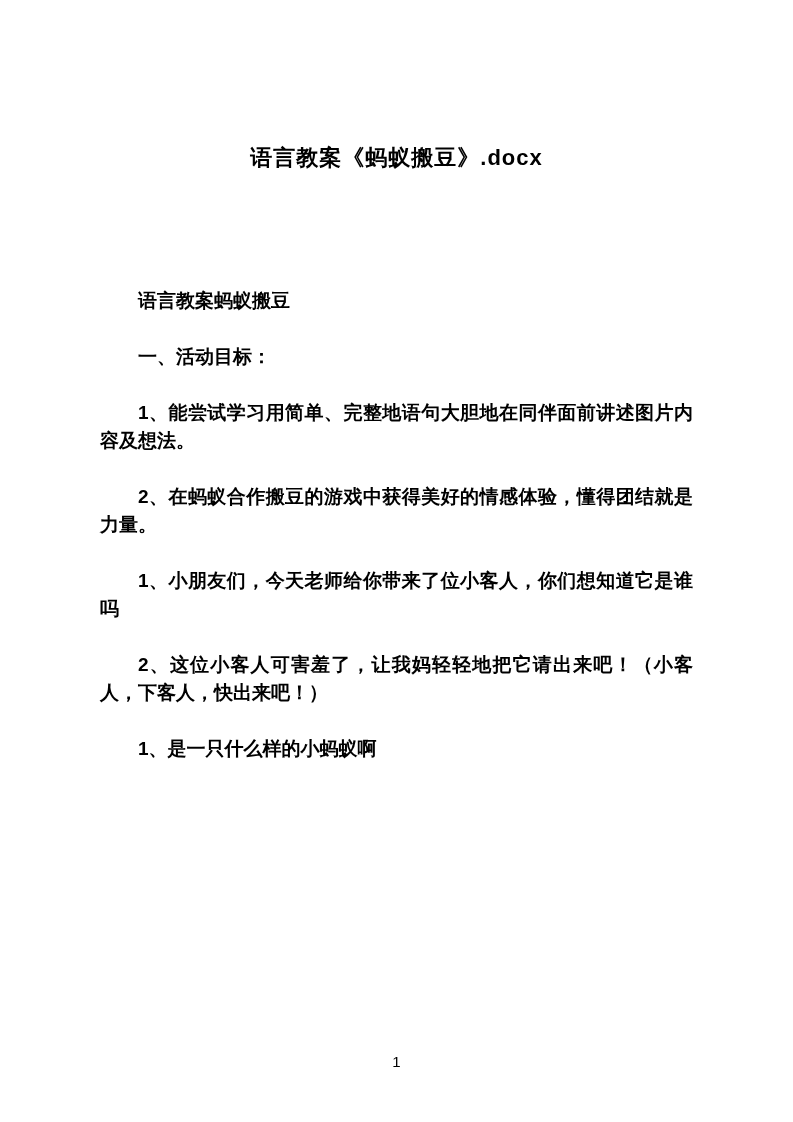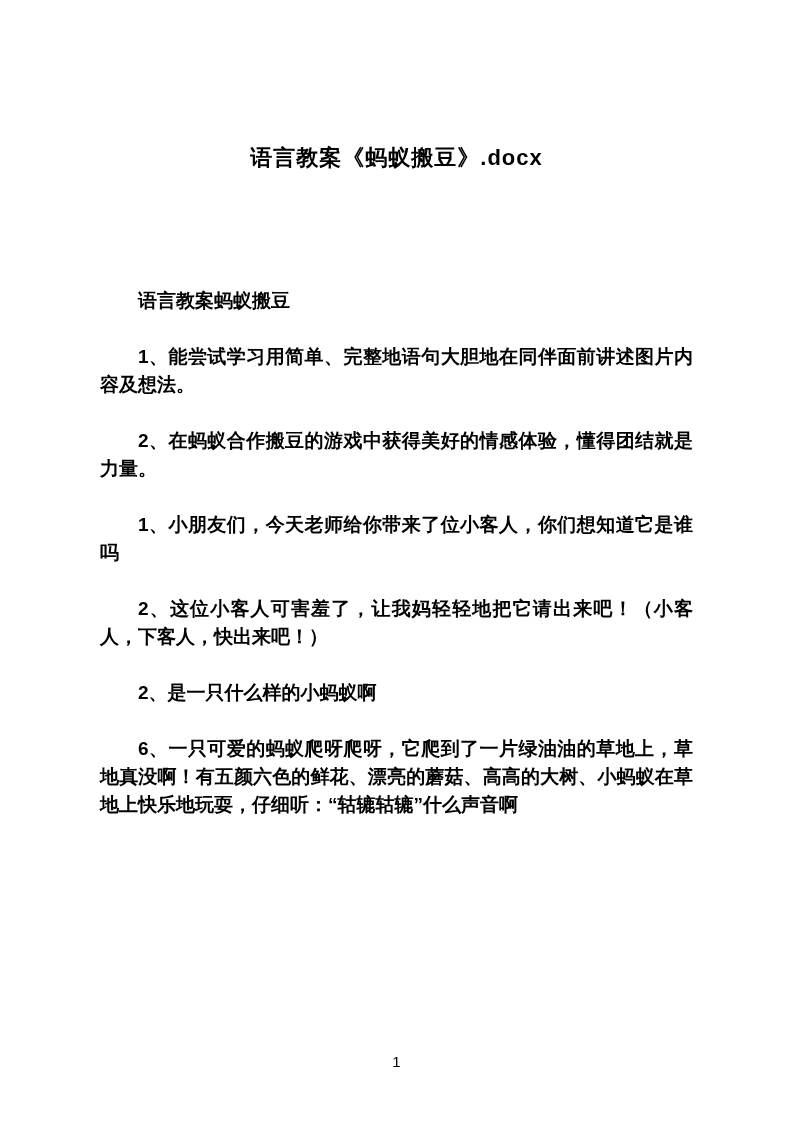--- a/index.html
+++ b/index.html
@@ -47,23 +47,23 @@
 </style>
 </head>
 <body>
 
 <div class="page">
 
   <h1 class="doc-title">语言教案《蚂蚁搬豆》.docx</h1>
 
   <div>
     <p class="para">语言教案蚂蚁搬豆</p>
+    <p class="para">一、活动目标：</p>
     <p class="para">1、能尝试学习用简单、完整地语句大胆地在同伴面前讲述图片内容及想法。</p>
     <p class="para">2、在蚂蚁合作搬豆的游戏中获得美好的情感体验，懂得团结就是力量。</p>
     <p class="para">1、小朋友们，今天老师给你带来了位小客人，你们想知道它是谁吗</p>
     <p class="para">2、这位小客人可害羞了，让我妈轻轻地把它请出来吧！（小客人，下客人，快出来吧！）</p>
-    <p class="para">2、是一只什么样的小蚂蚁啊</p>
-    <p class="para">6、一只可爱的蚂蚁爬呀爬呀，它爬到了一片绿油油的草地上，草地真没啊！有五颜六色的鲜花、漂亮的蘑菇、高高的大树、小蚂蚁在草地上快乐地玩耍，仔细听：“轱辘轱辘”什么声音啊</p>
+    <p class="para">1、是一只什么样的小蚂蚁啊</p>
   </div>
 
   <div class="page-number">1</div>
 
 </div>
 
 </body></html>

